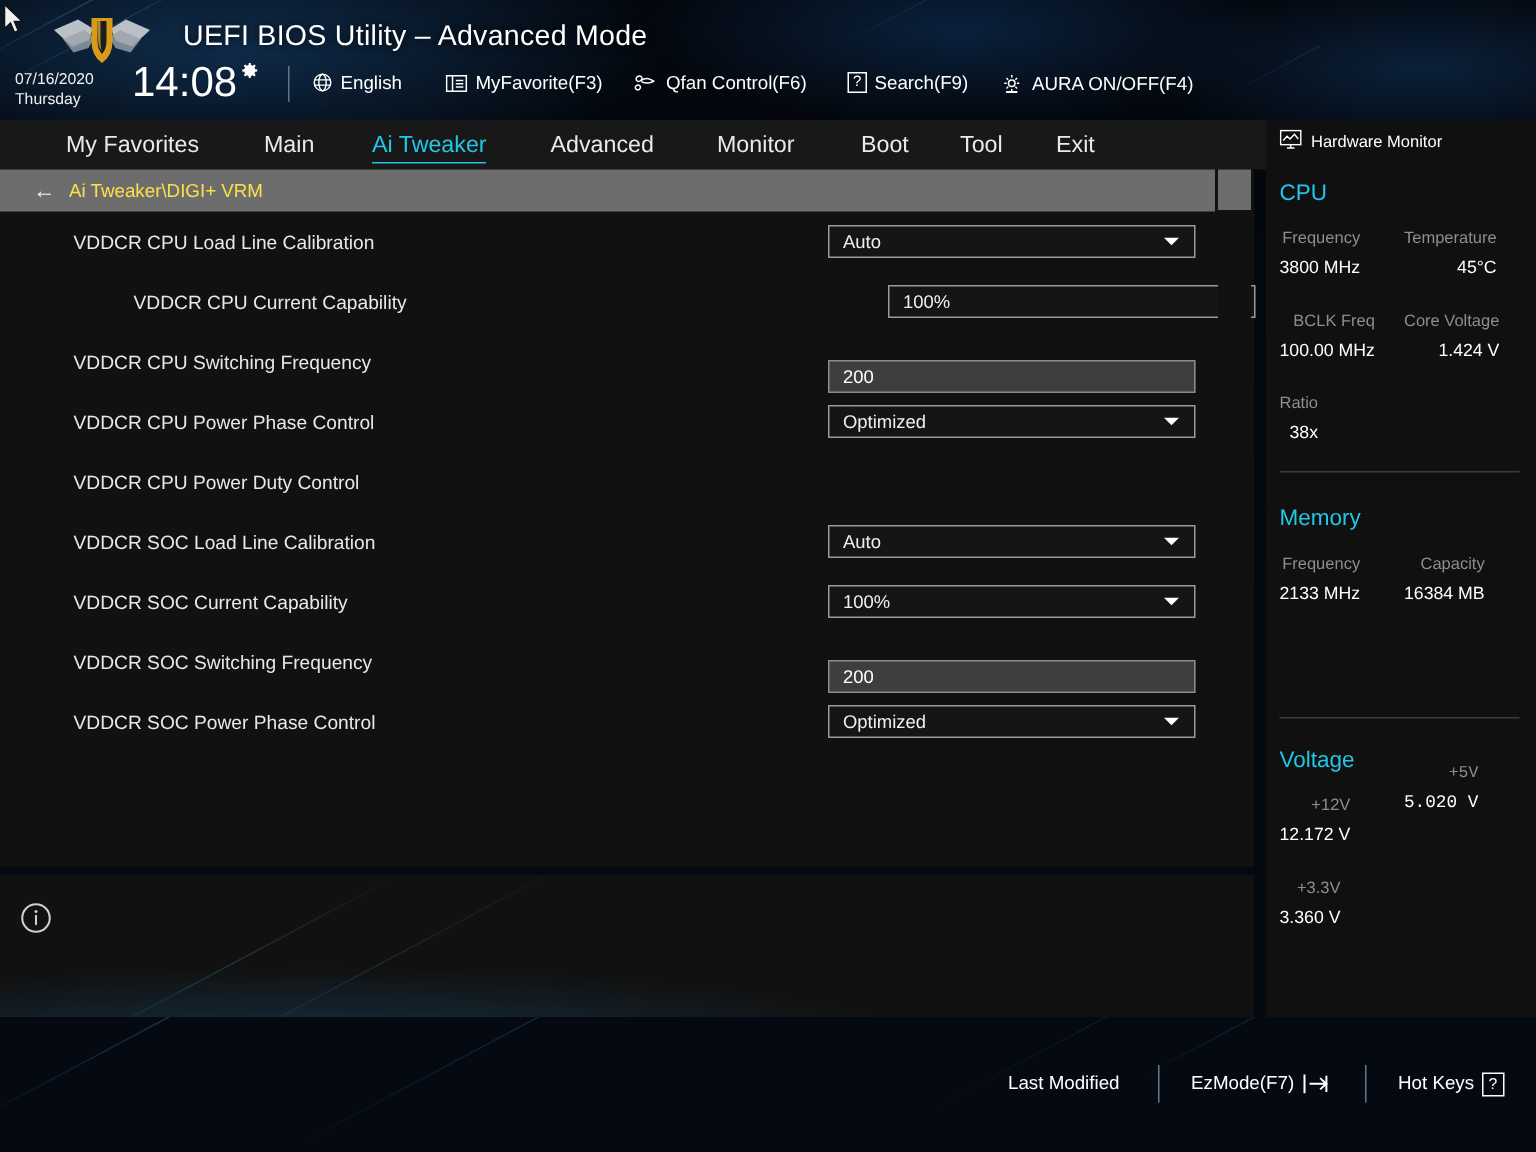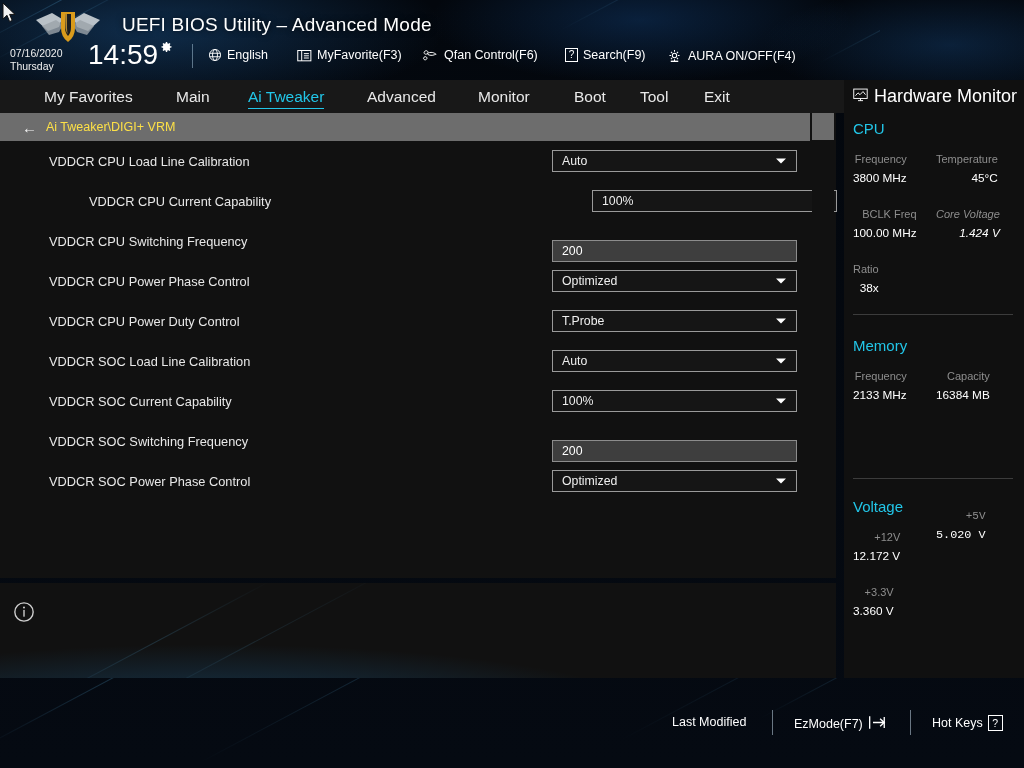--- a/index.html
+++ b/index.html
@@ -94,30 +94,30 @@
   
   .helppanel { position:absolute; left:0; top:583px; width:836px; height:95px; background:#111111; overflow:hidden; }
   .helppanel .glow {
     position:absolute; left:0; bottom:-40px; width:700px; height:80px;
     background:radial-gradient(ellipse at 30% 100%, rgba(30,110,170,.45), transparent 65%);
   }
   .infoicon { position:absolute; left:13px; top:18px; width:22px; height:22px; }
 
   
   .hwmon { position:absolute; left:844px; top:80px; width:180px; height:598px; background:#101010; }
-  .hw-title { position:absolute; left:9px; top:6px; display:flex; align-items:center; gap:6px; font-size:18px; color:#ffffff; }
+  .hw-title { position:absolute; left:9px; top:6px; display:flex; align-items:center; gap:6px; font-size:11px; color:#ffffff; }
   .hw-section { position:absolute; left:9px; font-size:15px; color:#22c6e8; }
   .hw-pair { position:absolute;text-align:right; }
   .hw-k { font-size:11px; color:#8e8e8e; }
   .hw-v { font-size:11.8px; color:#ffffff; margin-top:6px; }
   .hw-div { position:absolute; left:9px; width:160px; height:1px; background:#3c3c3c; }
 
   
   .footer { position:absolute; left:0; top:678px; width:1024px; height:90px; overflow:hidden; }
-  .fitem { position:absolute; font-size:12.5px; color:#ffffff; display:flex; align-items:center; gap:5px; white-space:nowrap; }
+  .fitem { position:absolute; font-size:12.5px; color:#ffffff; display:flex; align-items:flex-start; gap:5px; white-space:nowrap; }
   .fsep { position:absolute; width:1px; height:25px; background:rgba(190,210,225,.55); }
 
   .keybox {
     display:inline-flex; align-items:center; justify-content:center;
     width:15px; height:16px; border:1px solid #fff; font-size:10.5px; line-height:1;
   }
 
   
   .cursor { position:absolute; left:2px; top:2px; width:16px; height:22px; }
 </style>
@@ -145,21 +145,21 @@
         <path d="M33 10 L35 10 L35 24 Q35 28 36 30 Q34 28 33.5 24 Z" fill="#f0b53a" opacity=".7"></path>
       </svg>
     </div>
 
     <div class="title">UEFI BIOS Utility – Advanced Mode</div>
 
     <div class="datebox">
       <div>07/16/2020</div>
       <div>Thursday</div>
     </div>
-    <div class="clock">14:59</div>
+    <div class="clock">14:08</div>
     <svg class="gearicon" viewBox="0 0 24 24">
       <path fill="#ffffff" d="M12 8a4 4 0 100 8 4 4 0 000-8zm0 2.2a1.8 1.8 0 110 3.6 1.8 1.8 0 010-3.6z"></path>
       <path fill="#ffffff" d="M10.8 1.8h2.4l.35 2.5 2.1.87 2-1.5 1.7 1.7-1.5 2 .87 2.1 2.5.35v2.4l-2.5.35-.87 2.1 1.5 2-1.7 1.7-2-1.5-2.1.87-.35 2.5h-2.4l-.35-2.5-2.1-.87-2 1.5-1.7-1.7 1.5-2-.87-2.1-2.5-.35v-2.4l2.5-.35.87-2.1-1.5-2 1.7-1.7 2 1.5 2.1-.87z"></path>
     </svg>
     <div class="hsep" style="left:192px"></div>
 
     <div class="hitem" style="left:208px">
       <span class="ic">
         <svg width="14" height="14" viewBox="0 0 24 24" fill="none" stroke="#fff" stroke-width="1.6">
           <circle cx="12" cy="12" r="9.5"></circle>
@@ -257,24 +257,20 @@
         </div>
         <div class="srow" style="top: 120px;">
           <div class="slabel">VDDCR CPU Power Phase Control</div>
           <div class="ctrl select">
             <span class="val">Optimized</span>
             <span class="caret"></span>
           </div>
         </div>
         <div class="srow" style="top: 160px;">
           <div class="slabel">VDDCR CPU Power Duty Control</div>
-          <div class="ctrl select">
-            <span class="val">T.Probe</span>
-            <span class="caret"></span>
-          </div>
         </div>
         <div class="srow" style="top: 200px; text-decoration: underline;">
           <div class="slabel">VDDCR SOC Load Line Calibration</div>
           <div class="ctrl select">
             <span class="val">Auto</span>
             <span class="caret"></span>
           </div>
         </div>
         <div class="srow" style="top: 240px;">
           <div class="slabel">VDDCR SOC Current Capability</div>
@@ -332,21 +328,21 @@
           <div class="hw-v">3800 MHz</div>
         </div>
         <div class="hw-pair" style="left: 92px; top: 73px;">
           <div class="hw-k">Temperature</div>
           <div class="hw-v">45°C</div>
         </div>
         <div class="hw-pair" style="left: 9px; top: 128px;">
           <div class="hw-k">BCLK Freq</div>
           <div class="hw-v">100.00 MHz</div>
         </div>
-        <div class="hw-pair" style="left: 92px; top: 128px; font-style: italic;">
+        <div class="hw-pair" style="left: 92px; top: 128px;">
           <div class="hw-k">Core Voltage</div>
           <div class="hw-v">1.424 V</div>
         </div>
         <div class="hw-pair" style="left: 9px; top: 183px;">
           <div class="hw-k">Ratio</div>
           <div class="hw-v">38x</div>
         </div>
         <div class="hw-section" style="top: 257px;">Memory</div>
         <div class="hw-pair" style="left: 9px; top: 290px;">
           <div class="hw-k">Frequency</div>

